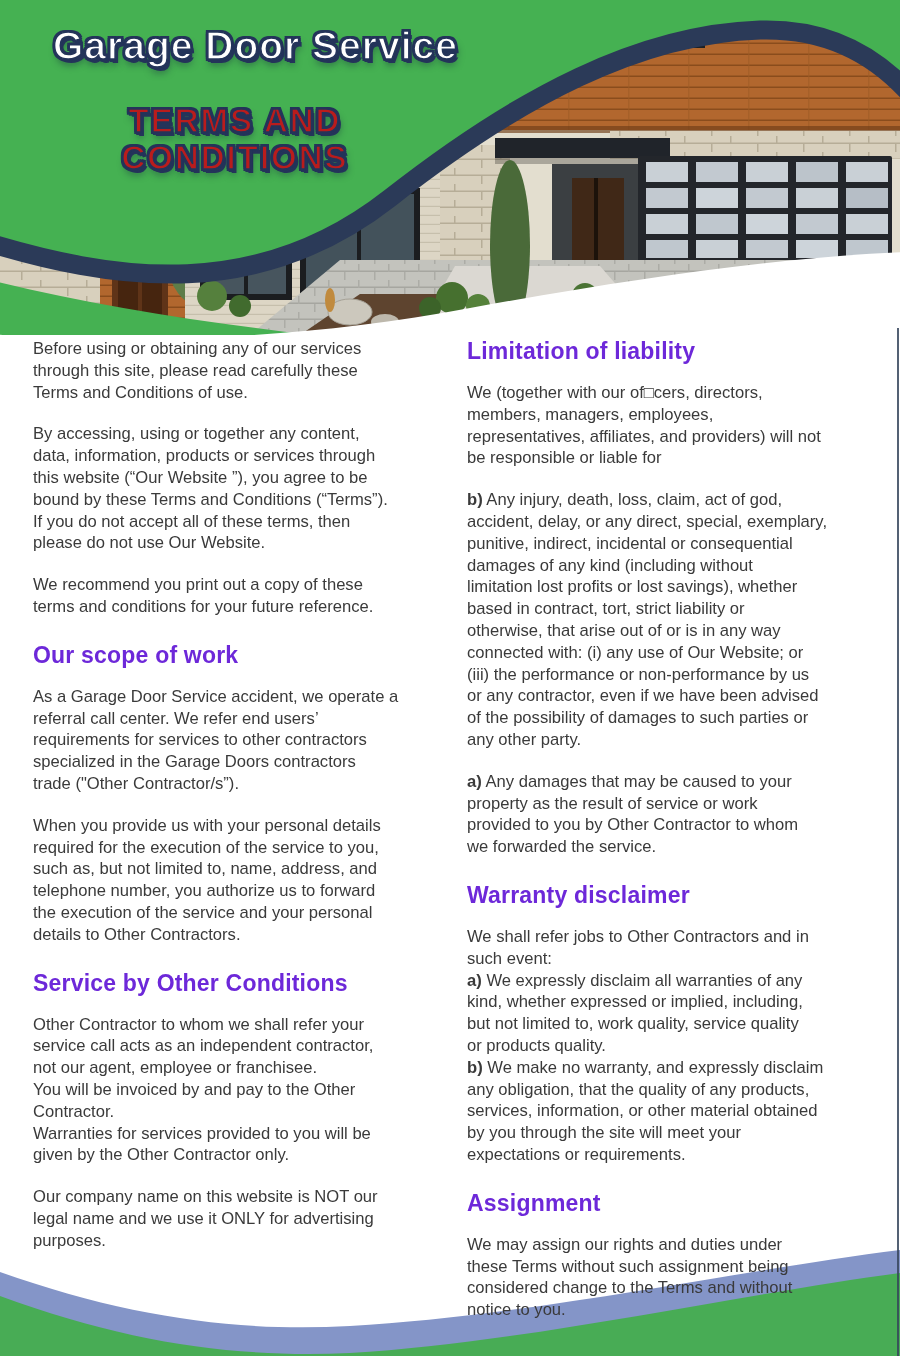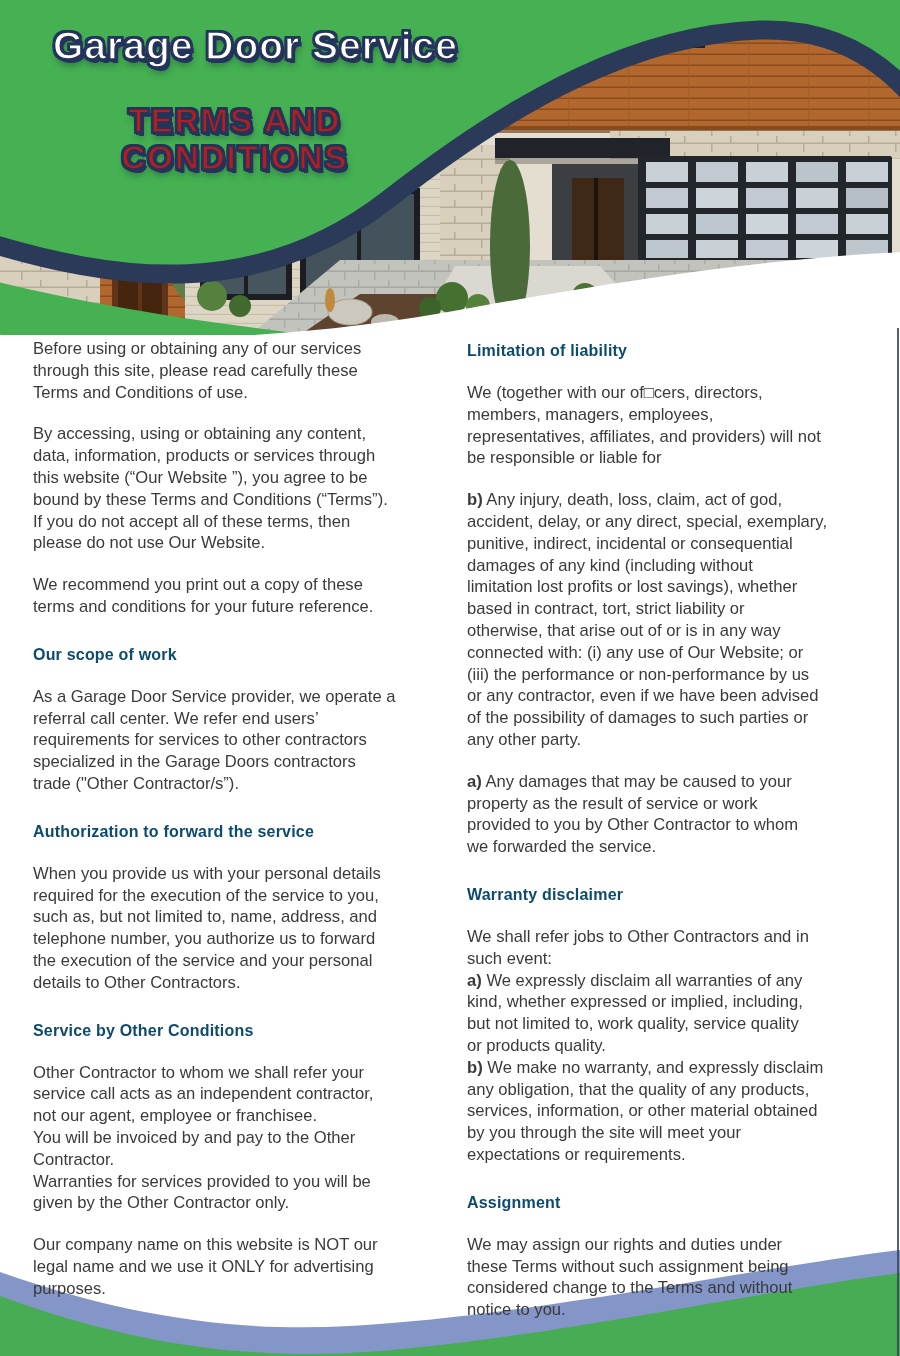--- a/index.html
+++ b/index.html
@@ -34,21 +34,21 @@
   .content{
     position:relative;z-index:2;display:flex;gap:34px;
     padding:3px 0 0 33px;
   }
   .col{color:#3a3a3a;font-size:16.6px;line-height:21.8px;}
   .col.left{width:400px;}
   .col.right{width:400px;}
   .para{margin:0 0 20px 0;white-space:pre-line;}
   .para .b{font-weight:700;}
   .sec-heading{
-    color:#0c4a6e;font-size:16px;line-height:26px;font-weight:700;
+    color:#6d28d9;font-size:23px;line-height:26px;font-weight:700;
     margin:24px 0 18px 0;letter-spacing:.2px;
   }
   .col .sec-heading:first-child{margin-top:0;}
   
   .footer{position:absolute;left:0;bottom:0;z-index:1;display:block;}
   
   .edge-line{
     position:absolute;right:1px;top:328px;bottom:0;width:2px;
     background:#36455c;opacity:.85;z-index:3;
   }
@@ -179,35 +179,34 @@
       <div>TERMS AND</div>
       <div>CONDITIONS</div>
     </div>
   </div>
 
   <div class="content">
     <div class="col left" id="left-col">
         <p class="para"><span>Before using or obtaining any of our services
 through this site, please read carefully these
 Terms and Conditions of use.</span></p>
-        <p class="para"><span>By accessing, using or obtaining any content,
+        <p class="para"><span>By accessing, using or together any content,
 data, information, products or services through
 this website (“Our Website ”), you agree to be
 bound by these Terms and Conditions (“Terms”).
 If you do not accept all of these terms, then
 please do not use Our Website.</span></p>
         <p class="para"><span>We recommend you print out a copy of these
 terms and conditions for your future reference.</span></p>
         <h2 class="sec-heading">Our scope of work</h2>
-        <p class="para"><span>As a Garage Door Service provider, we operate a
+        <p class="para"><span>As a Garage Door Service accident, we operate a
 referral call center. We refer end users’
 requirements for services to other contractors
 specialized in the Garage Doors contractors
 trade ("Other Contractor/s”).</span></p>
-        <h2 class="sec-heading">Authorization to forward the service</h2>
         <p class="para"><span>When you provide us with your personal details
 required for the execution of the service to you,
 such as, but not limited to, name, address, and
 telephone number, you authorize us to forward
 the execution of the service and your personal
 details to Other Contractors.</span></p>
         <h2 class="sec-heading">Service by Other Conditions</h2>
         <p class="para"><span>Other Contractor to whom we shall refer your
 service call acts as an independent contractor,
 not our agent, employee or franchisee.

